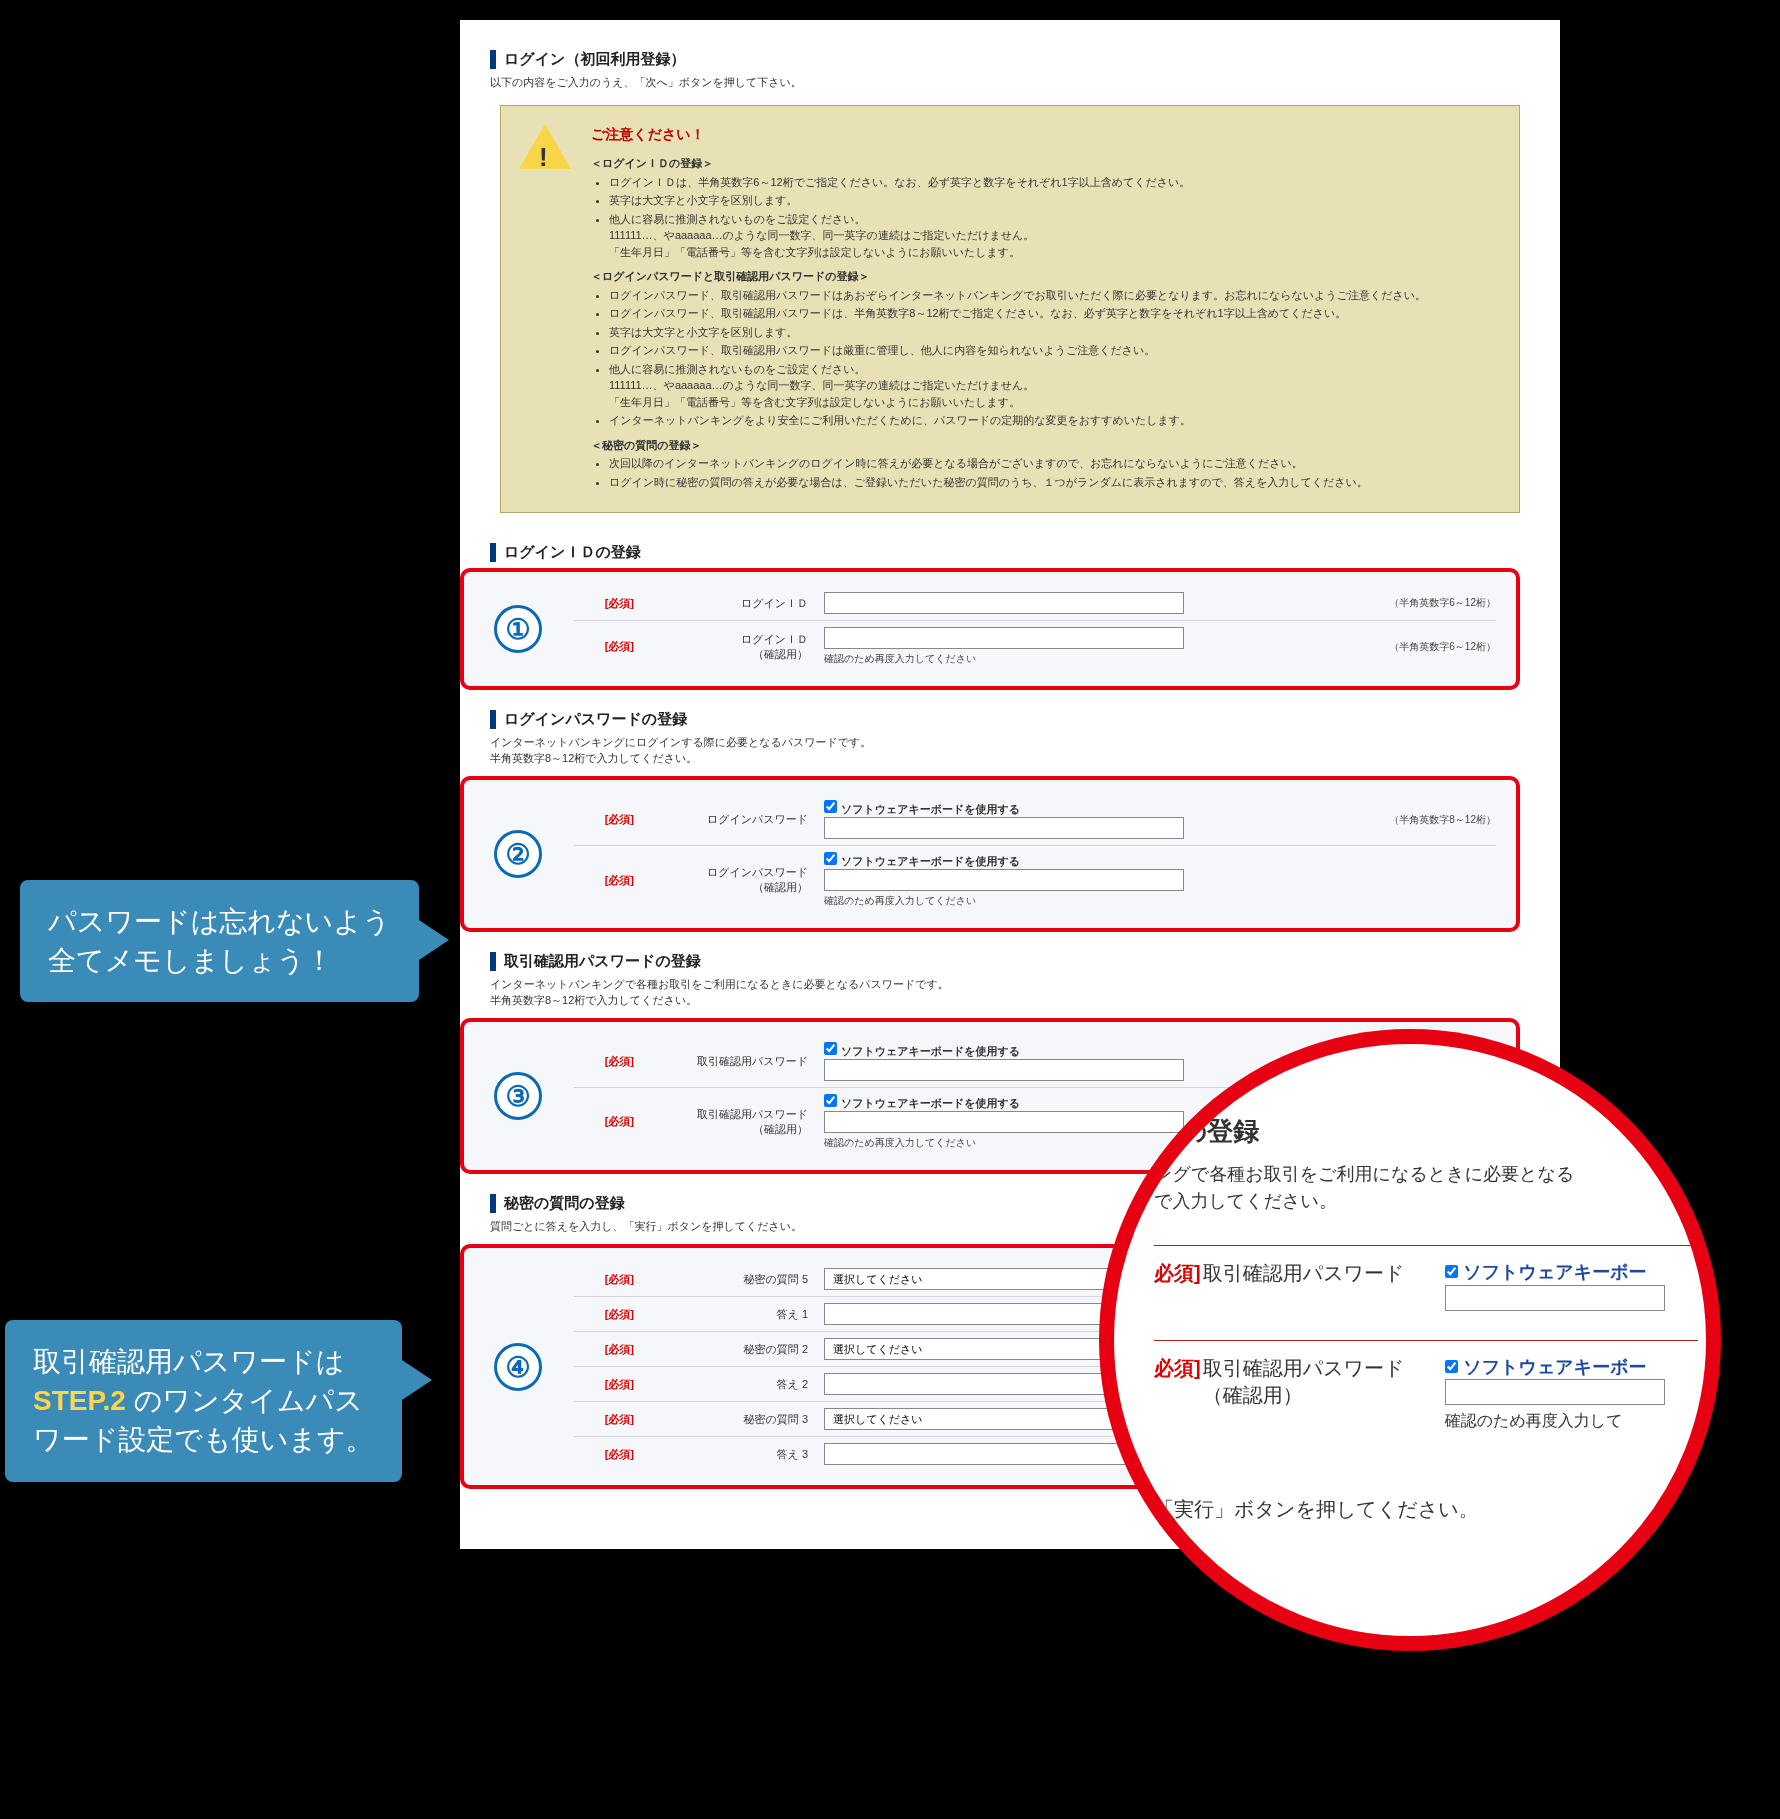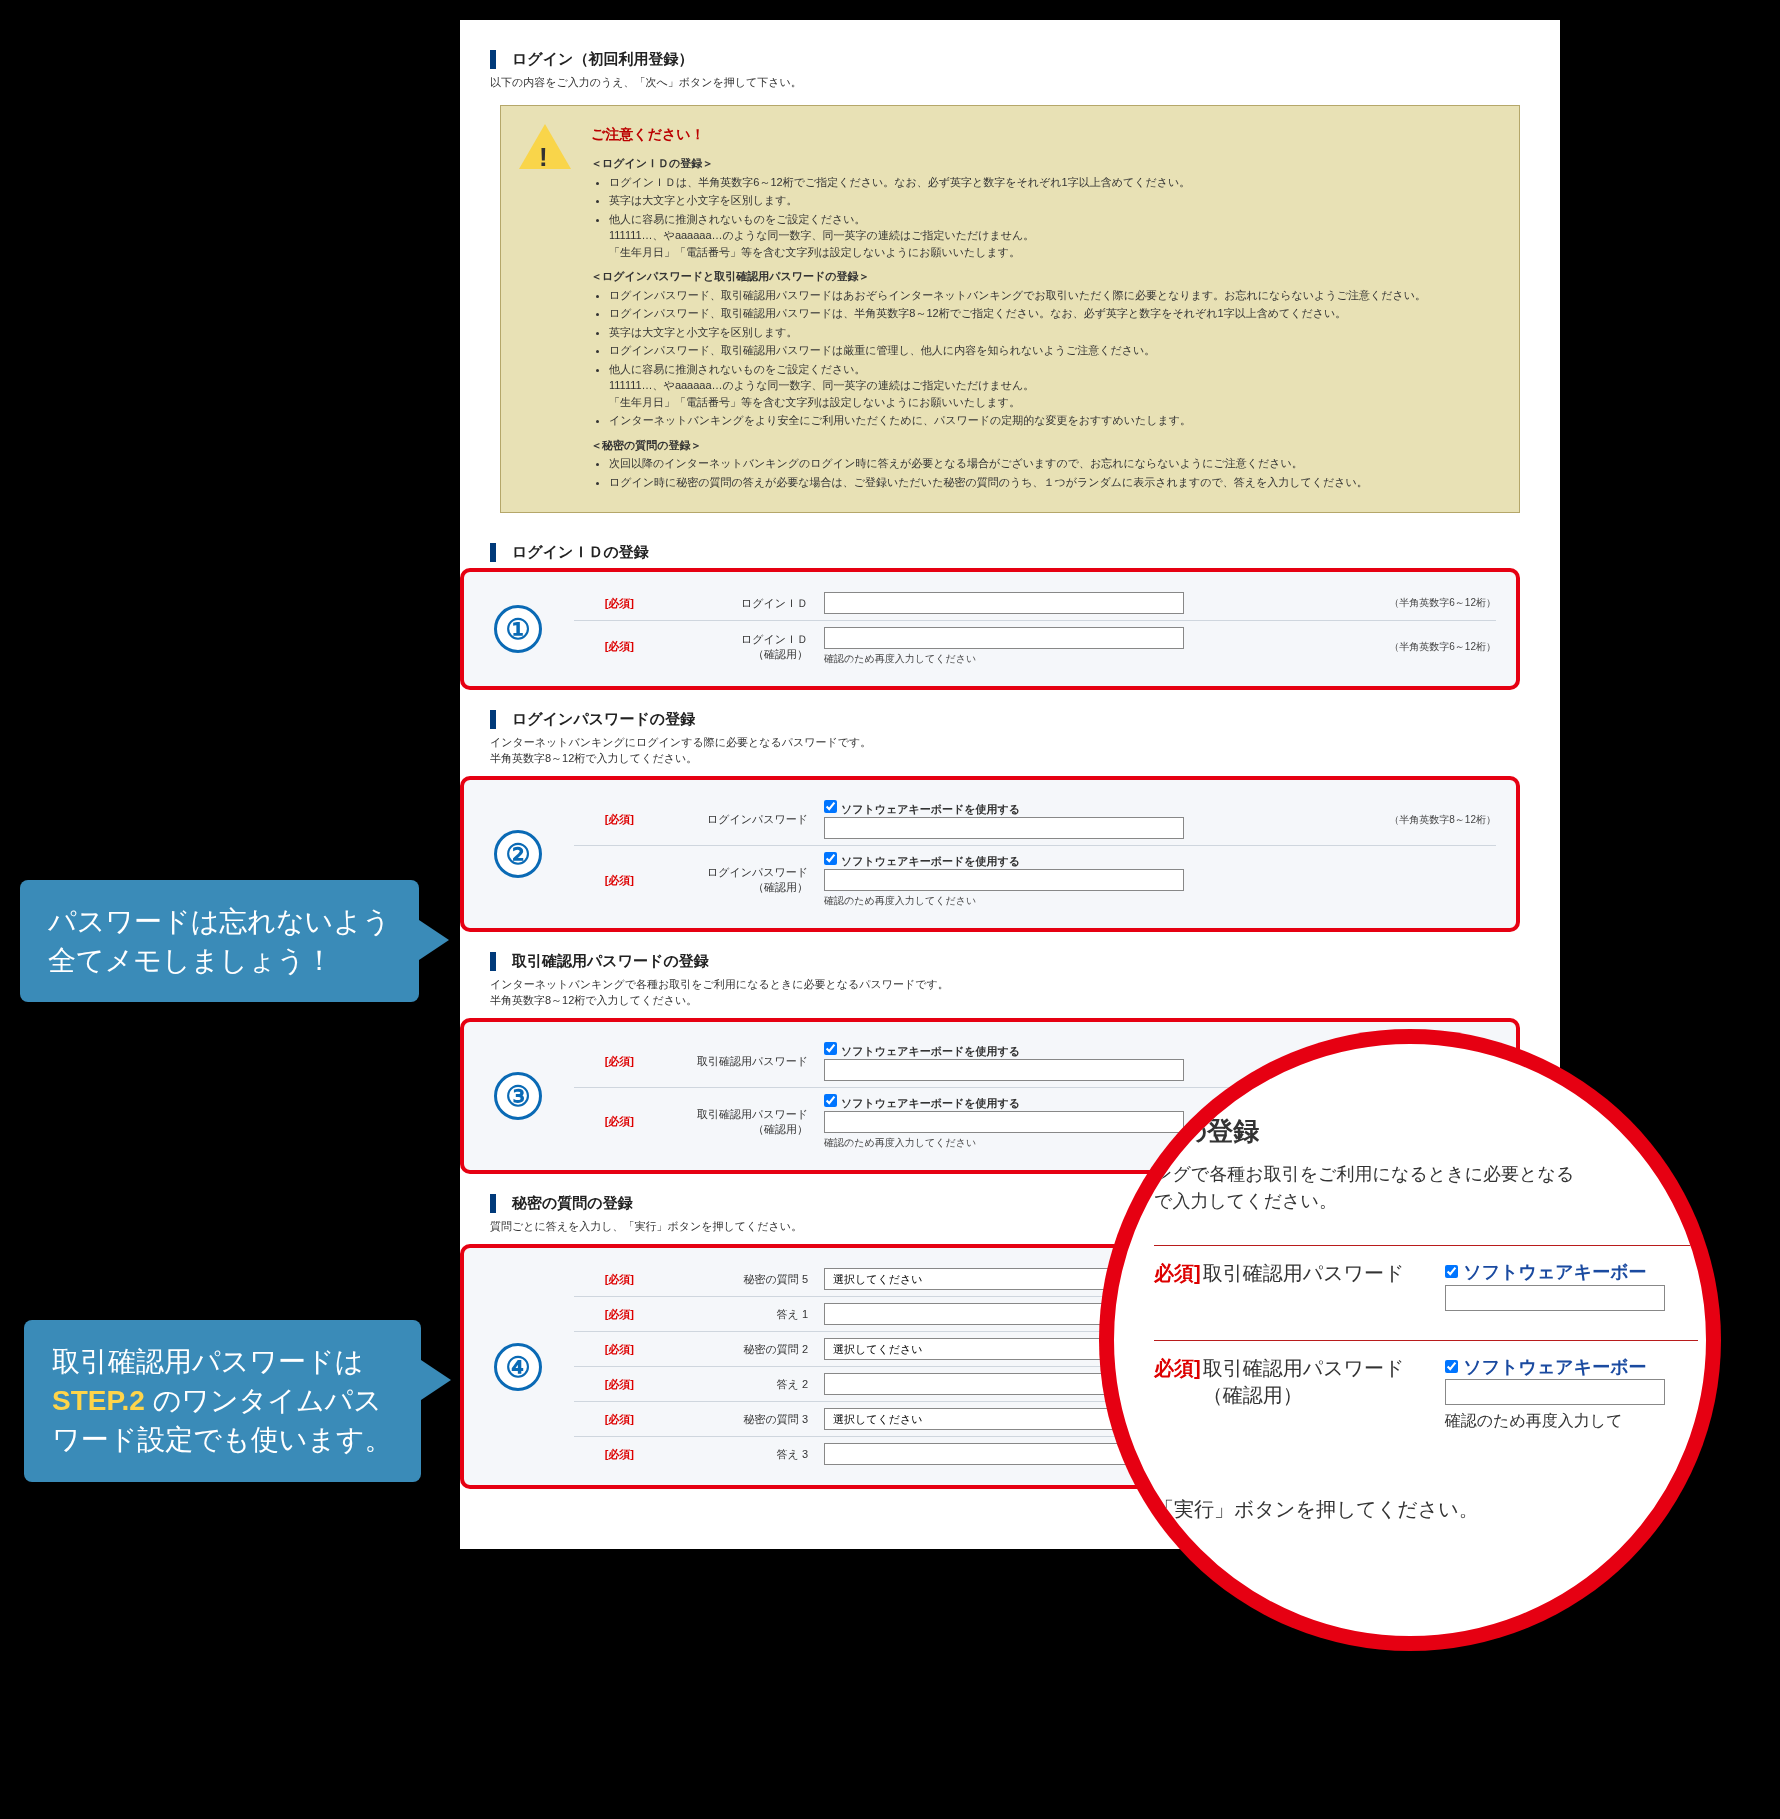--- a/index.html
+++ b/index.html
@@ -16,21 +16,21 @@
   .page {
     position: absolute;
     left: 460px;
     top: 20px;
     width: 1100px;
     background: #fff;
     padding: 30px 30px 40px 30px;
   }
   .section-title {
     border-left: 6px solid #003a7a;
-    padding-left: 16px;
+    padding-left: 8px;
     font-size: 15px;
     font-weight: bold;
     margin-bottom: 6px;
     color: #222;
   }
   .subtext { font-size: 11px; color: #333; margin-bottom: 10px; line-height: 1.4; }
   .notice-box {
     border: 1px solid #b5a76a;
     background: #e8e1b5;
     padding: 18px 18px 20px 90px;
@@ -300,21 +300,21 @@
     </div>
   </div>
 
 </div>
 
 <div class="callout" style="left:20px; top:880px;">
   <span style="white-space:pre-line">パスワードは忘れないよう
 全てメモしましょう！</span>
 </div>
 
-<div class="callout" style="left:24px; top:1320px;">
+<div class="callout" style="left:5px; top:1320px;">
   <span>取引確認用パスワードは</span><br>
   <span class="accent">STEP.2</span><span style="white-space:pre-line"> のワンタイムパス
 ワード設定でも使います。</span>
 </div>
 
 <div class="zoom-circle" style="left:1100px; top:1030px;">
   <div class="zoom-inner">
     <div class="zoom-title">ドの登録</div>
     <div class="zoom-desc" style="white-space:pre-line">ングで各種お取引をご利用になるときに必要となる
 で入力してください。</div>

